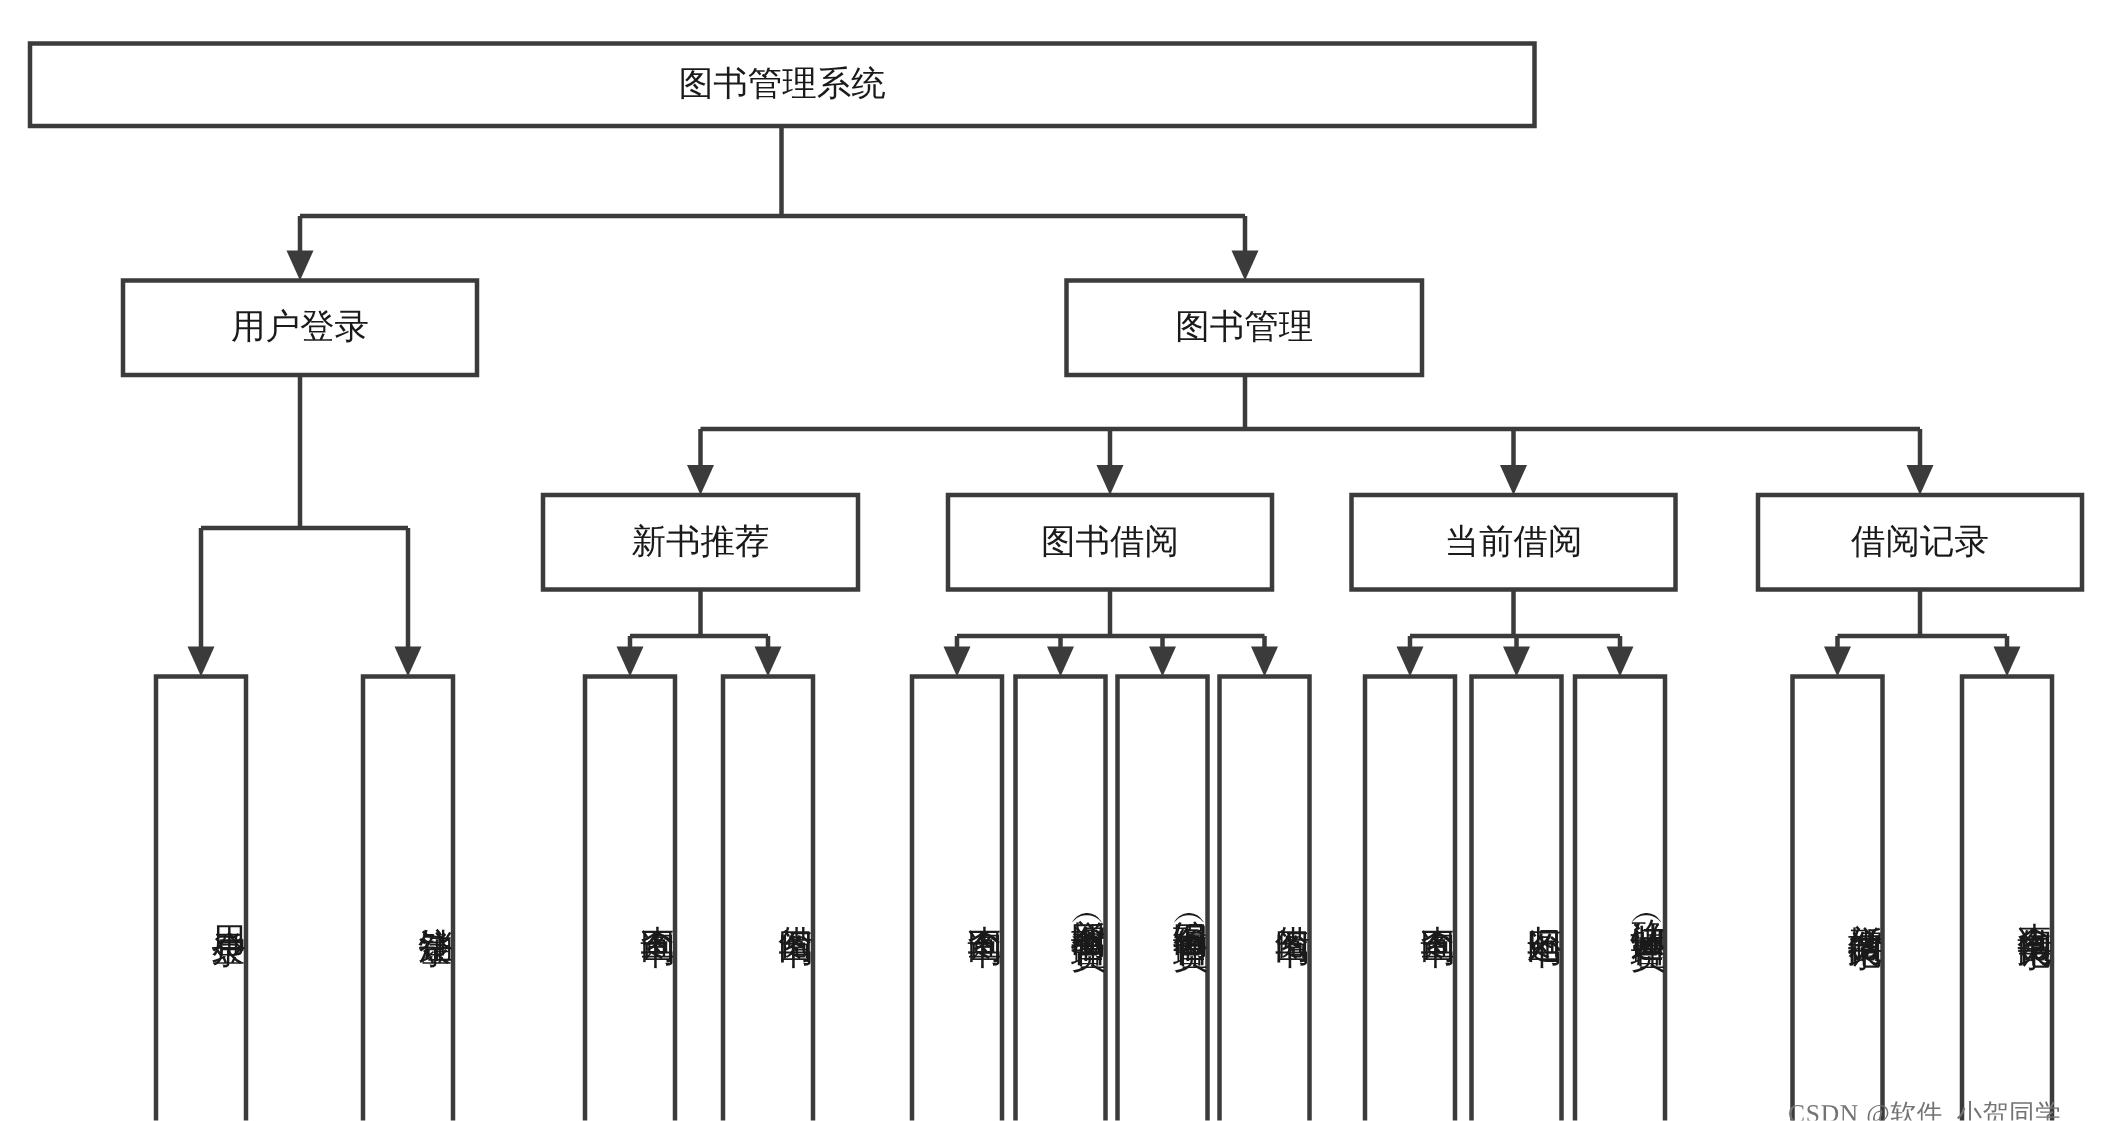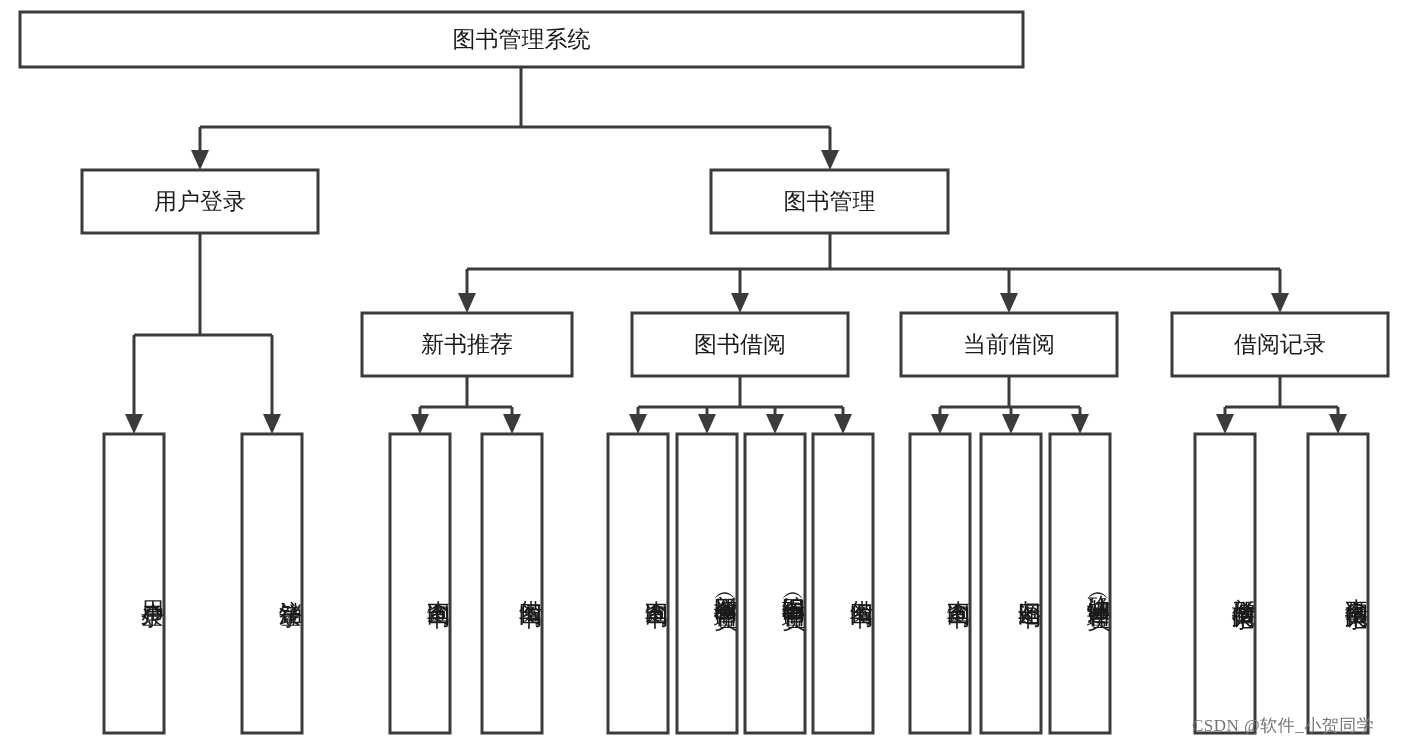--- a/index.html
+++ b/index.html
@@ -12,20 +12,21 @@
     width: 1405px;
     height: 747px;
     font-family: "Liberation Sans", "DejaVu Sans", sans-serif;
     overflow: hidden;
   }
   #diagram-root {
     position: relative;
     width: 1405px;
     height: 627px;
     background: #ffffff;
+    margin-top: 17px;
   }
   svg.diagram-canvas {
     position: absolute;
     top: 0;
     left: 0;
     width: 1405px;
     height: 747px;
   }
   .node-box {
     fill: #ffffff;

